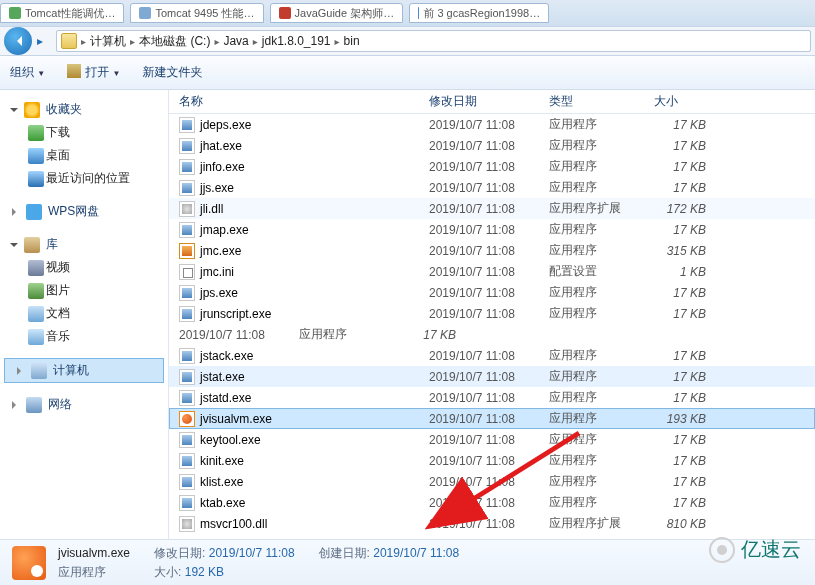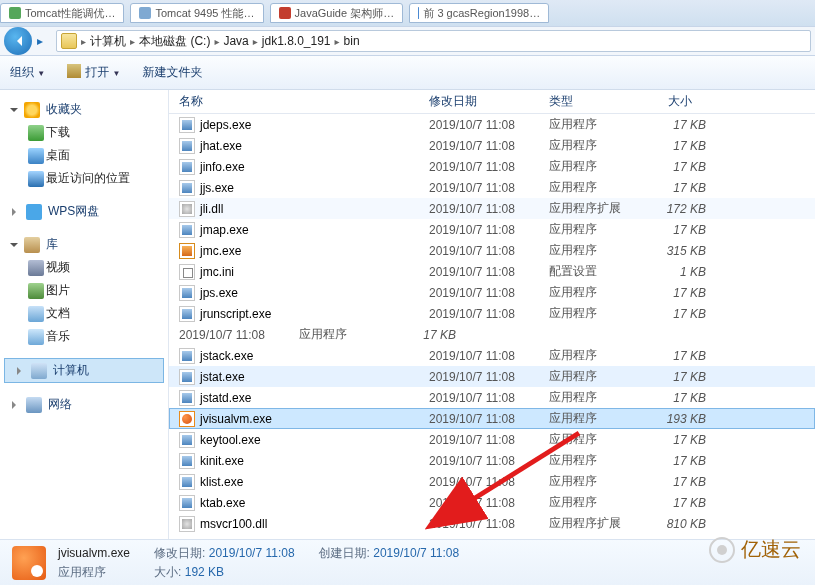--- a/index.html
+++ b/index.html
@@ -45,21 +45,21 @@
 .ic-mus{background:linear-gradient(#cde7fb,#6ea8d8);}
 .ic-comp{background:linear-gradient(#cfe2f6,#7fa9cf);}
 .ic-net{background:linear-gradient(#c5dbf2,#6a95c0);}
 .tri{width:0;height:0;border:4px solid transparent;display:inline-block;}
 .tri.open{border-top-color:#555;margin-top:4px;}
 .tri.clo{border-left-color:#888;margin-left:2px;}
 
 
 .filelist{ flex:1; display:flex; flex-direction:column; position:relative;}
 .fl-head{height:24px;border-bottom:1px solid #e2e8f1;display:flex;align-items:center;color:#1a3e6e;padding-left:10px;}
-.colN{width:250px;} .colD{width:120px;} .colT{width:105px;} .colS{width:70px;text-align:center;padding-right:18px;}
+.colN{width:250px;} .colD{width:120px;} .colT{width:105px;} .colS{width:70px;text-align:left;padding-right:18px;}
 .fl-body{flex:1;overflow-y:auto;overflow-x:hidden;}
 .row{height:21px;display:flex;align-items:center;padding-left:10px;}
 .row .nm{width:250px;display:flex;align-items:center;gap:5px;}
 .row .dt{width:120px;color:#555;}
 .row .tp{width:105px;color:#555;}
 .row .sz{width:70px;text-align:right;padding-right:18px;color:#555;font-style:italic;}
 .row.hilite{background:#cde8ff;border:1px solid #7fb7e6;padding-left:9px;}
 .row.hilite2{background:#e6f2ff;}
 .row.pale{background:#f4f9ff;}
 .fic{width:16px;height:16px;display:inline-block;flex-shrink:0;border:1px solid #c8c8c8;background:#fff;position:relative;}
@@ -79,21 +79,21 @@
 
 .details{height:46px;border-top:1px solid #d9e3f0;background:linear-gradient(#f5faff,#eaf2fb);display:flex;align-items:center;padding:4px 12px;gap:12px;}
 .details .big-ic{width:34px;height:34px;background:radial-gradient(circle at 35% 35%,#ffa153,#e55a12);border-radius:4px;position:relative;}
 .details .big-ic:before{content:"";position:absolute;right:3px;bottom:3px;width:12px;height:12px;background:#fff;border-radius:50%;}
 .details .info{display:grid;grid-template-columns:auto auto auto auto;column-gap:24px;row-gap:2px;align-items:center;}
 .details .lbl{color:#5b6c82;}
 .details .val{color:#2668ac;}
 .details .fname{color:#232323;}
 
 
-.wm{position:absolute;right:14px;bottom:22px;display:flex;align-items:center;gap:6px;color:#a16207;font-size:20px;pointer-events:none;}
+.wm{position:absolute;right:14px;bottom:22px;display:flex;align-items:center;gap:6px;color:#0f766e;font-size:20px;pointer-events:none;}
 .wm .logo{width:26px;height:26px;border:2px solid #d0d0d0;border-radius:50%;position:relative;}
 .wm .logo:before{content:"";position:absolute;left:6px;top:6px;width:10px;height:10px;background:#d0d0d0;border-radius:50%;}
 
 
 .arrow{position:absolute;left:280px;top:335px;pointer-events:none;}
 .arrow svg{overflow:visible;}
 </style>
 </head>
 <body>
 

